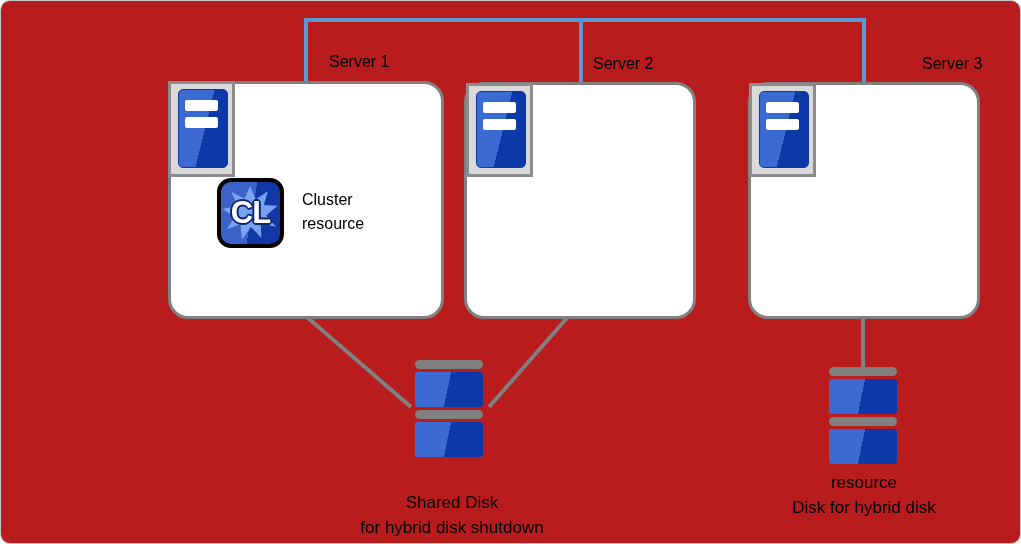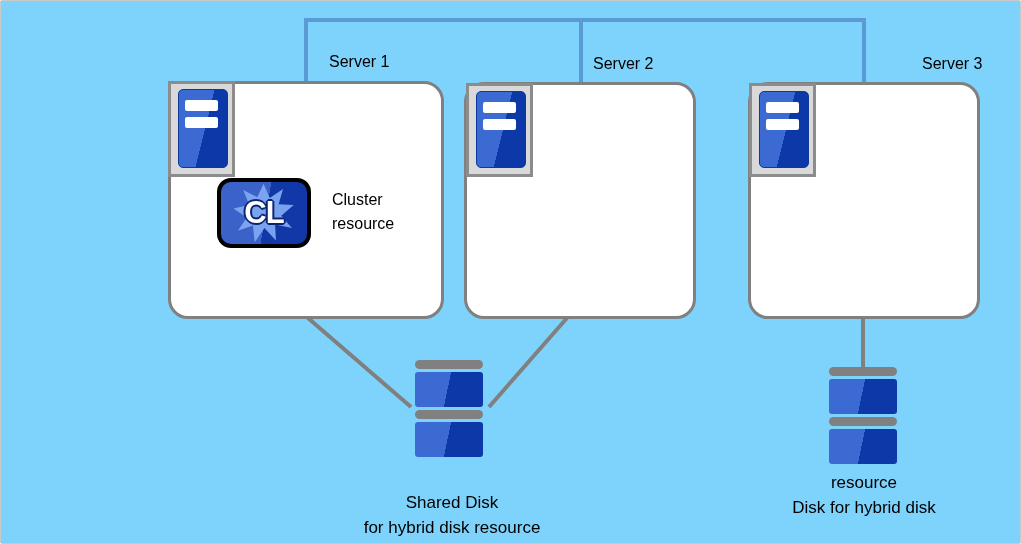--- a/index.html
+++ b/index.html
@@ -6,23 +6,23 @@
     margin: 0;
     padding: 0;
     background: #ffffff;
     font-family: "Liberation Sans", sans-serif;
   }
   .canvas {
     position: relative;
     width: 1021px;
     height: 544px;
     box-sizing: border-box;
-    background: #7dd3fc;
+    background: #b91c1c;
     border: 1px solid #c9c9c9;
-    border-radius: 2px;
+    border-radius: 10px;
     overflow: hidden;
     color: #000;
   }
   .lines {
     position: absolute;
     left: 0; top: 0;
     width: 1021px;
     height: 544px;
   }
   .server-box {
@@ -73,21 +73,21 @@
     height: 11px;
     background: #ffffff;
     border-radius: 2px;
   }
   .tower-bar.b1 { top: 10px; }
   .tower-bar.b2 { top: 27px; }
 
   .cl-icon {
     position: absolute;
     left: 216px; top: 177px;
-    width: 94px; height: 70px;
+    width: 67px; height: 70px;
     box-sizing: border-box;
     border: 4px solid #000000;
     border-radius: 14px;
     background: linear-gradient(100deg, #3a62c8 52%, #1238a8 52%);
     display: flex;
     align-items: center;
     justify-content: center;
     overflow: hidden;
   }
   .cl-star {
@@ -103,21 +103,20 @@
     color: #ffffff;
     text-shadow:
       -2px 0 #0a2470, 2px 0 #0a2470, 0 -2px #0a2470, 0 2px #0a2470,
       -1px -1px #0a2470, 1px 1px #0a2470, -1px 1px #0a2470, 1px -1px #0a2470;
   }
   .cluster-caption {
     position: absolute;
     left: 301px; top: 187px;
     font-size: 16px;
     line-height: 24px;
-    margin-left: 30px;
   }
 
   .disk {
     position: absolute;
     width: 68px;
     display: flex;
     flex-direction: column;
   }
   #shared-disk { left: 414px; top: 359px; }
   #hybrid-disk { left: 828px; top: 366px; }
@@ -204,21 +203,21 @@
 
   <div class="disk" id="hybrid-disk">
     <div class="disk-cap"></div>
     <div class="disk-seg"></div>
     <div class="disk-cap mid"></div>
     <div class="disk-seg"></div>
   </div>
 
   <div class="disk-caption" id="shared-caption">
     <div>Shared Disk</div>
-    <div>for hybrid disk resource</div>
+    <div>for hybrid disk shutdown</div>
   </div>
 
   <div class="disk-caption" id="hybrid-caption">
     <div>resource</div>
     <div>Disk for hybrid disk</div>
   </div>
 
 </div>
 
 </body></html>

